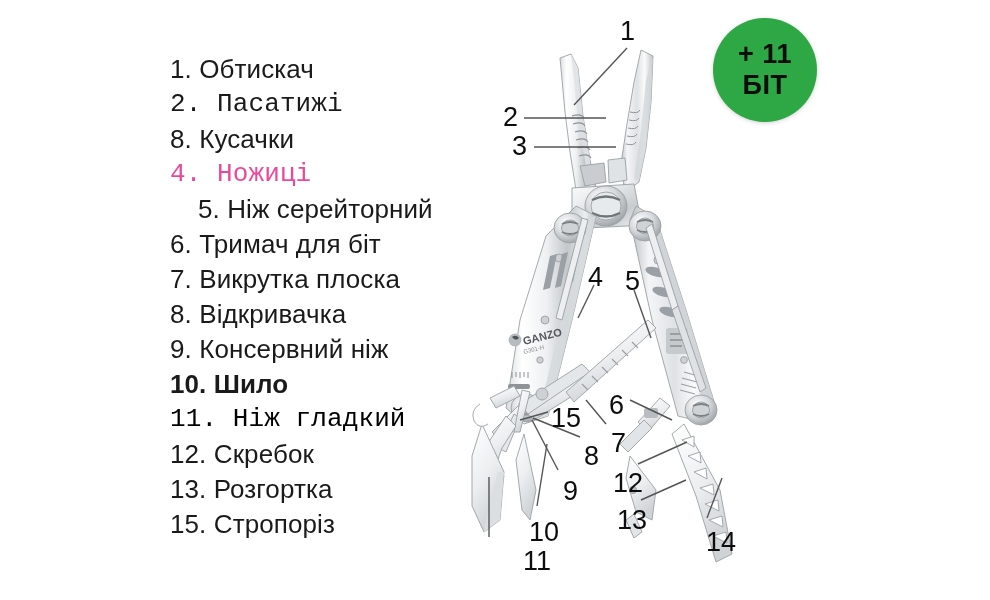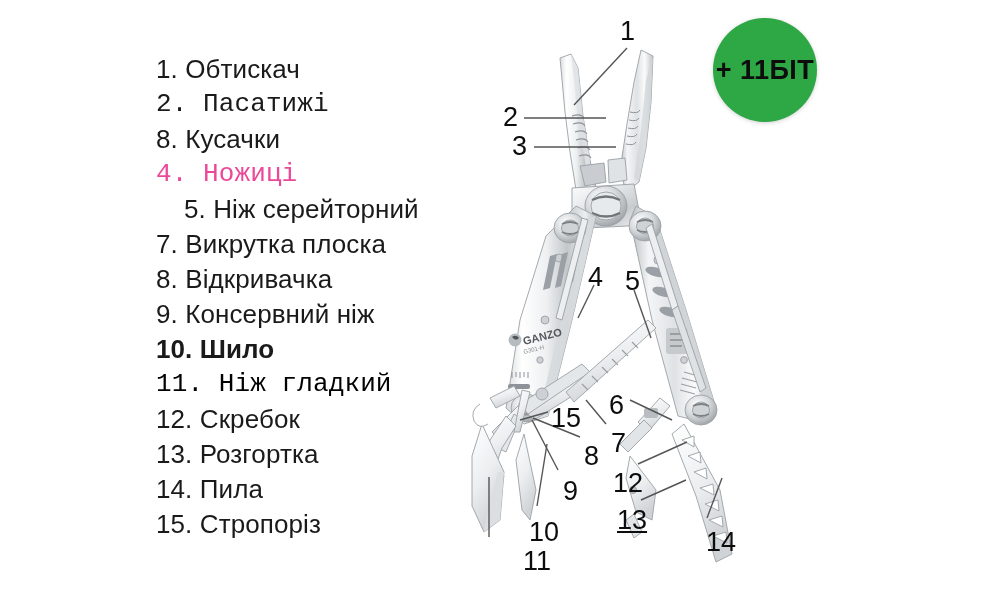--- a/index.html
+++ b/index.html
@@ -7,33 +7,33 @@
     width:990px;height:600px;
     background:#ffffff;
     font-family:"Liberation Sans","DejaVu Sans",sans-serif;
     overflow:hidden;
     position:relative;
   }
   #stage{position:absolute;left:0;top:0;width:990px;height:600px;}
 
   
   .feature-list{
-    position:absolute;left:156px;top:52px;width:300px;
+    position:absolute;left:170px;top:52px;width:300px;
     list-style:none;margin:0;padding:0;
   }
   .feature-list li{
     font-size:26px;line-height:35px;color:#1a1a1a;
     white-space:nowrap;font-weight:400;letter-spacing:.1px;
   }
 
   
   .badge{
     position:absolute;left:713px;top:18px;width:104px;height:104px;
     border-radius:50%;
-    display:flex;flex-direction:row;align-items:center;justify-content:center;
+    display:flex;flex-direction:column;align-items:center;justify-content:center;
     box-shadow:0 1px 4px rgba(0,0,0,.18);
   }
   .badge-line{
     color:#0d0d0d;font-size:27px;font-weight:700;line-height:31px;letter-spacing:.5px;
   }
 
   
   .callout{
     position:absolute;color:#0d0d0d;font-size:27px;font-weight:400;
     line-height:1;white-space:nowrap;
@@ -49,28 +49,28 @@
 <body style="background: rgb(255, 255, 255);">
 
 <div id="stage">
 
   <ul class="feature-list">
     <li style="color: rgb(26, 26, 26);">1. Обтискач</li>
     <li style="color: rgb(26, 26, 26); font-family: Liberation Mono, monospace;">2. Пасатижі</li>
     <li style="color: rgb(26, 26, 26);">8. Кусачки</li>
     <li style="color: #ec4899; font-family: Liberation Mono, monospace;">4. Ножиці</li>
     <li style="color: rgb(26, 26, 26); margin-left: 28px;">5. Ніж серейторний</li>
+    <li style="color: rgb(26, 26, 26);">6. Тримач для біт</li>
     <li style="color: rgb(26, 26, 26);">7. Викрутка плоска</li>
     <li style="color: rgb(26, 26, 26);">8. Відкривачка</li>
     <li style="color: rgb(26, 26, 26);">9. Консервний ніж</li>
     <li style="color: rgb(26, 26, 26); font-weight: bold;">10. Шило</li>
     <li style="color: #000000; font-family: Liberation Mono, monospace;">11. Ніж гладкий</li>
     <li style="color: rgb(26, 26, 26);">12. Скребок</li>
     <li style="color: rgb(26, 26, 26);">13. Розгортка</li>
-    <li style="color: rgb(26, 26, 26);">14. Пила</li>
     <li style="color: rgb(26, 26, 26);">15. Стропоріз</li>
   </ul>
 
   <svg class="tool-svg" viewBox="0 0 420 570">
     <defs>
       <linearGradient id="steelV" x1="0" y1="0" x2="1" y2="0">
         <stop offset="0%" stop-color="#d9dbdd"></stop>
         <stop offset="18%" stop-color="#ffffff"></stop>
         <stop offset="45%" stop-color="#eef0f1"></stop>
         <stop offset="68%" stop-color="#c3c7ca"></stop>
@@ -272,21 +272,21 @@
   <div class="callout" style="left:512px;top:133px;">3</div>
   <div class="callout" style="left:588px;top:264px;">4</div>
   <div class="callout" style="left:625px;top:268px;">5</div>
   <div class="callout" style="left:609px;top:392px;">6</div>
   <div class="callout" style="left:611px;top:430px;">7</div>
   <div class="callout" style="left:584px;top:443px;">8</div>
   <div class="callout" style="left:563px;top:478px;">9</div>
   <div class="callout" style="left:529px;top:519px;">10</div>
   <div class="callout" style="left:475px;top:548px;margin-left:48px;">11</div>
   <div class="callout" style="left:613px;top:470px;text-align:center;">12</div>
-  <div class="callout" style="left:617px;top:507px;text-decoration:underline;">13</div>
+  <div class="callout" style="left:617px;top:507px;">13</div>
   <div class="callout" style="left:706px;top:529px;">14</div>
   <div class="callout" style="left:551px;top:405px;">15</div>
 
   <div class="badge" style="background: rgb(46, 167, 69);">
     <div class="badge-line" style="color: rgb(13, 13, 13);">+ 11</div>
     <div class="badge-line" style="color: rgb(13, 13, 13);">БІТ</div>
   </div>
 
 </div>
 

